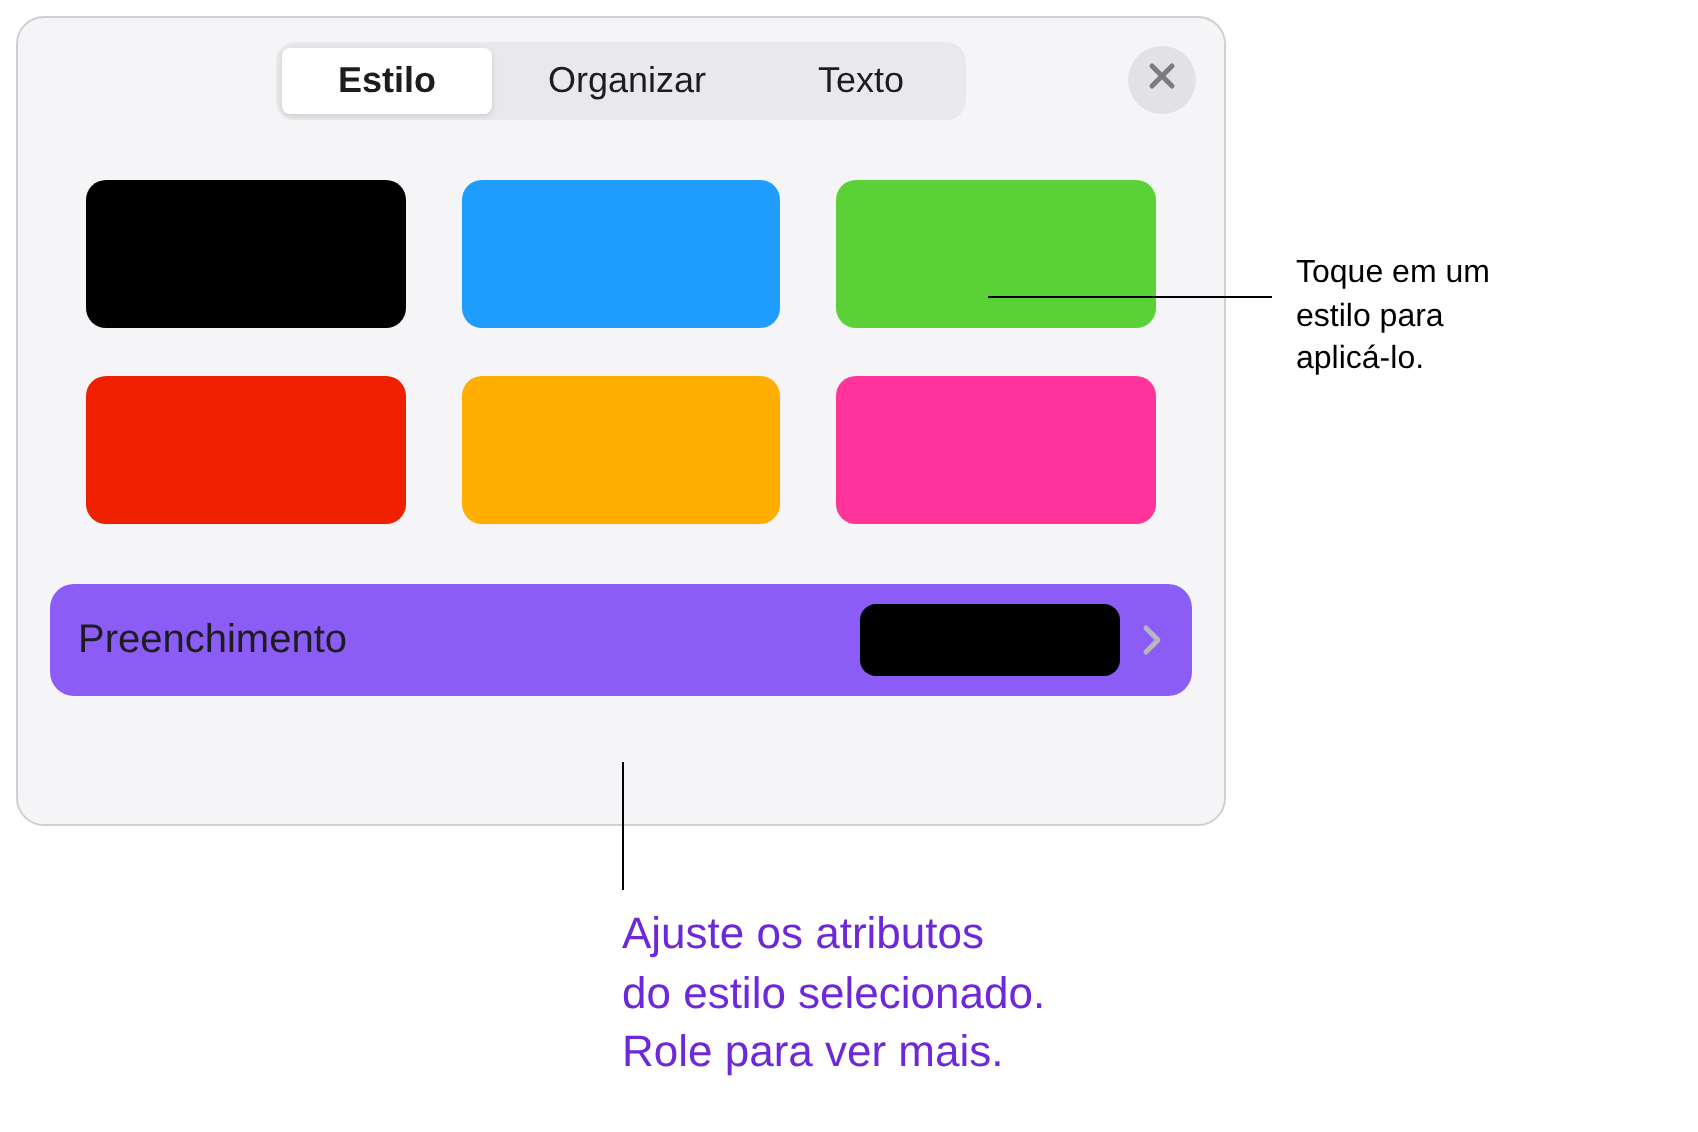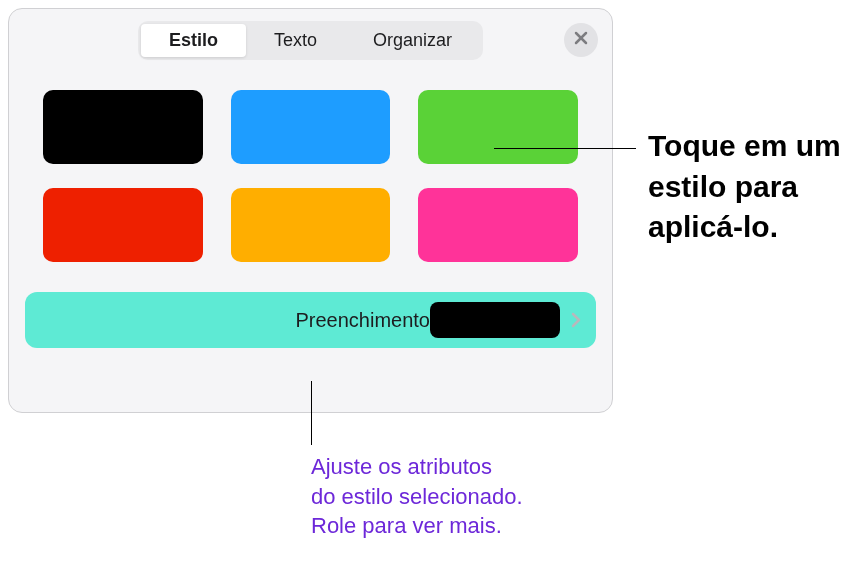--- a/index.html
+++ b/index.html
@@ -79,27 +79,26 @@
       gap: 24px 28px;
       padding: 20px 34px 12px 34px;
     }
     .swatch {
       height: 74px;
       border-radius: 10px;
       cursor: pointer;
     }
     .fill-row {
       margin: 18px 16px 0 16px;
-      background: #5eead4;
+      background: #8b5cf6;
       border-radius: 12px;
       display: flex;
       align-items: center;
       padding: 10px 14px;
       cursor: pointer;
-      text-align: right;
     }
     .fill-label {
       font-size: 20px;
       color: #1d1d1f;
       flex: 1;
     }
     .fill-color {
       width: 130px;
       height: 36px;
       border-radius: 8px;
@@ -123,24 +122,23 @@
       left: 494px;
       top: 148px;
       width: 142px;
       height: 1px;
       background: #000000;
     }
     .callout-text-1 {
       position: absolute;
       left: 648px;
       top: 126px;
-      font-size: 30px;
+      font-size: 16px;
       color: #000000;
       line-height: 1.35;
-      font-weight: bold;
     }
     .callout-line-2a {
       position: absolute;
       left: 311px;
       top: 381px;
       width: 1px;
       height: 64px;
       background: #000000;
     }
     .callout-text-2 {
@@ -152,22 +150,22 @@
       line-height: 1.35;
     }
   </style>
 </head>
 <body>
 
 <div class="panel">
   <div class="header">
     <div class="segmented">
       <div class="segmented-item active">Estilo</div>
+      <div class="segmented-item">Organizar</div>
       <div class="segmented-item">Texto</div>
-      <div class="segmented-item">Organizar</div>
     </div>
     <div class="close-btn">
       <span>
         <svg viewBox="0 0 16 16">
             <line x1="3" y1="3" x2="13" y2="13"></line>
             <line x1="13" y1="3" x2="3" y2="13"></line>
           </svg>
       </span>
     </div>
   </div>

